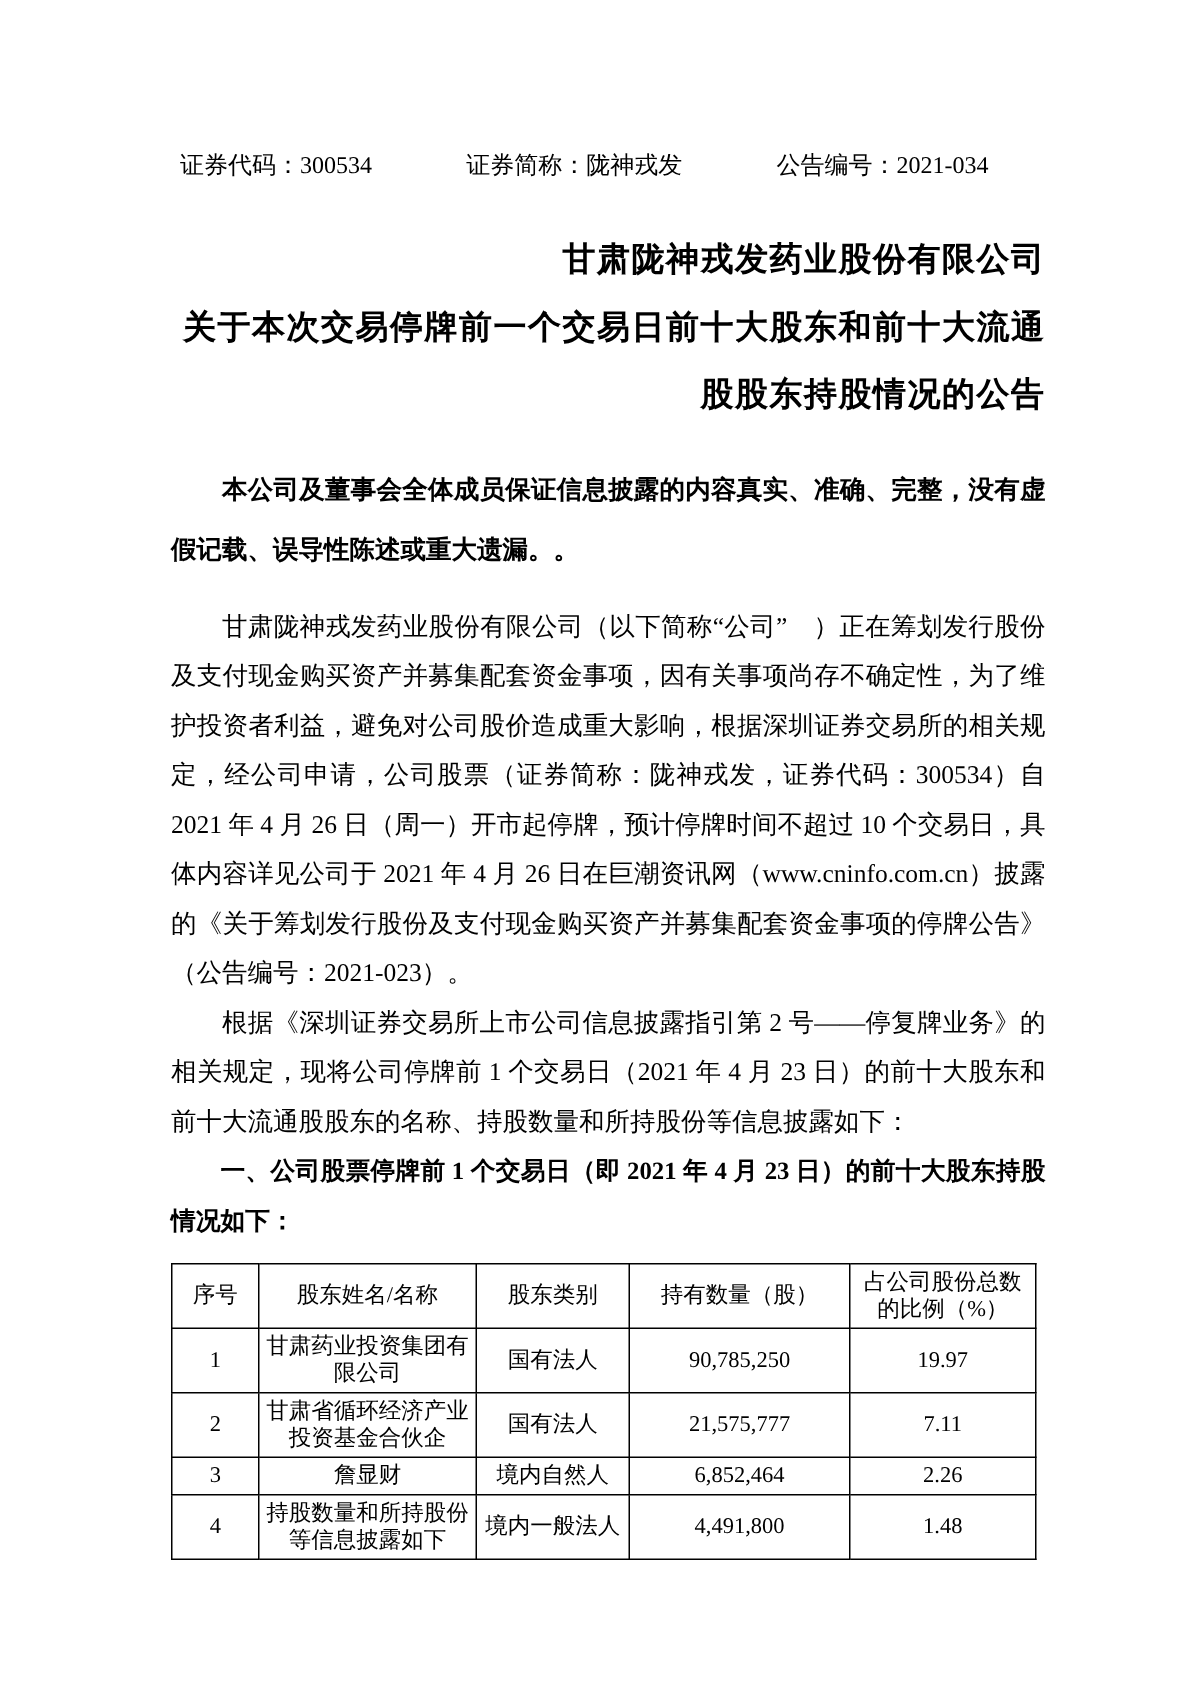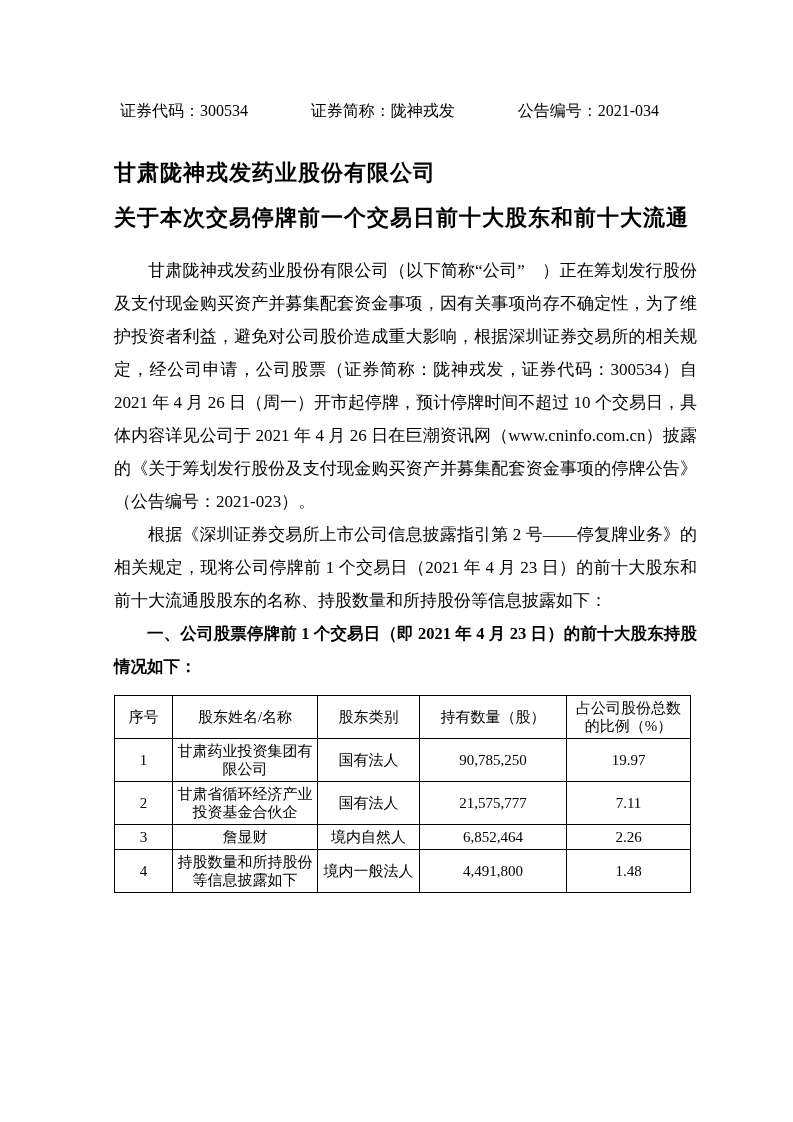--- a/index.html
+++ b/index.html
@@ -23,21 +23,21 @@
     display: flex;
     justify-content: space-between;
     font-size: 16px;
     line-height: 22px;
     padding-right: 38px;
     padding-left: 6px;
     white-space: nowrap;
   }
   .title-block {
     margin-top: 28px;
-    text-align: left;
+    text-align: right;
     font-weight: bold;
     font-size: 22px;
     line-height: 45px;
     letter-spacing: 1px;
   }
   .notice {
     margin: 22px 0 0 0;
     font-weight: bold;
     font-size: 17px;
     line-height: 40px;
@@ -97,22 +97,24 @@
 
   <div class="doc-header">
     <span>证券代码：300534</span>
     <span>证券简称：陇神戎发</span>
     <span>公告编号：2021-034</span>
   </div>
 
   <div class="title-block">
     <div>甘肃陇神戎发药业股份有限公司</div>
     <div>关于本次交易停牌前一个交易日前十大股东和前十大流通</div>
+    <div>股股东持股情况的公告</div>
   </div>
 
+  <p class="notice">本公司及董事会全体成员保证信息披露的内容真实、准确、完整，没有虚假记载、误导性陈述或重大遗漏。。</p>
 
   <p class="body-para first">甘肃陇神戎发药业股份有限公司（以下简称“公司”　）正在筹划发行股份及支付现金购买资产并募集配套资金事项，因有关事项尚存不确定性，为了维护投资者利益，避免对公司股价造成重大影响，根据深圳证券交易所的相关规定，经公司申请，公司股票（证券简称：陇神戎发，证券代码：300534）自 2021 年 4 月 26 日（周一）开市起停牌，预计停牌时间不超过 10 个交易日，具体内容详见公司于 2021 年 4 月 26 日在巨潮资讯网（www.cninfo.com.cn）披露的《关于筹划发行股份及支付现金购买资产并募集配套资金事项的停牌公告》（公告编号：2021-023）。</p>
 
   <p class="body-para">根据《深圳证券交易所上市公司信息披露指引第 2 号——停复牌业务》的相关规定，现将公司停牌前 1 个交易日（2021 年 4 月 23 日）的前十大股东和前十大流通股股东的名称、持股数量和所持股份等信息披露如下：</p>
 
   <p class="section-heading">一、公司股票停牌前 1 个交易日（即 2021 年 4 月 23 日）的前十大股东持股情况如下：</p>
 
   <table class="holders">
     <colgroup>
       <col class="w-no">

